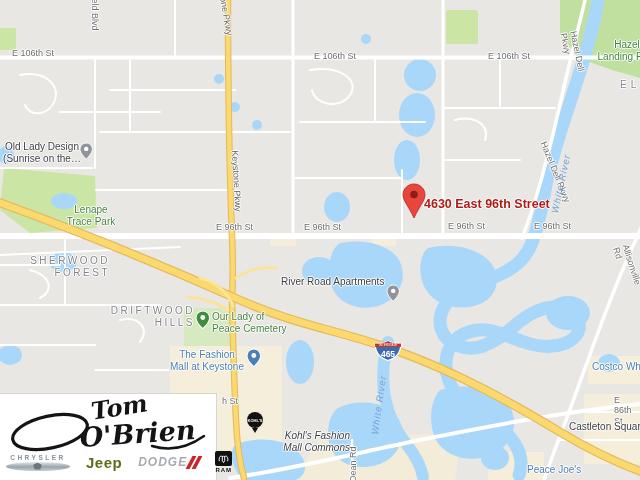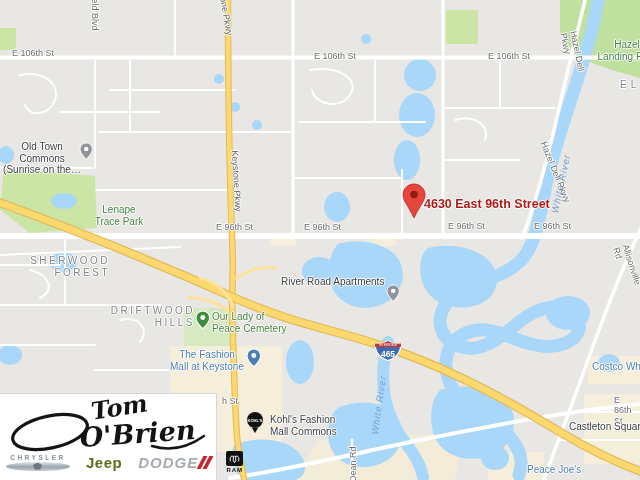--- a/index.html
+++ b/index.html
@@ -27,21 +27,21 @@
   .sep{width:1px;height:22px;background:#9aa0a6;}
   #chrysler-block{display:flex;flex-direction:column;align-items:center;width:72px;}
   #chrysler-word{font-size:6.5px;font-weight:bold;letter-spacing:2.5px;color:#87909a;}
   #chrysler-wing{width:64px;height:9px;border-radius:50%;
       background:linear-gradient(180deg,#e3e7ea 0%,#9aa4ac 55%,#c7ced4 100%);
       position:relative;margin-top:1px;}
   #chrysler-wing:after{content:"";position:absolute;left:27px;top:1px;width:9px;height:7px;
       background:#6b7680;clip-path:polygon(50% 0,100% 35%,80% 100%,20% 100%,0 35%);}
   #jeep-word{font-size:15px;font-weight:bold;color:#5d6e1a;letter-spacing:.5px;}
   #dodge-block{display:flex;align-items:center;}
-  #dodge-word{font-size:15px;font-weight:bold;font-style:italic;color:#a6abb0;letter-spacing:1px;}
+  #dodge-word{font-size:12px;font-weight:bold;font-style:italic;color:#a6abb0;letter-spacing:1px;}
   .slash{width:4px;height:13px;background:#c8252c;transform:skewX(-28deg);margin-left:2px;}
   #ram-block{display:flex;flex-direction:column;align-items:center;}
   #ram-badge{width:17px;height:15px;background:#111;border-radius:2px;
              display:flex;align-items:center;justify-content:center;}
   #ram-word{font-size:6px;font-weight:bold;color:#111;letter-spacing:1px;margin-top:1px;}
 </style>
 </head>
 <body>
 
 <div id="stage">
@@ -205,32 +205,32 @@
   <div class="lbl street rot" style="left:348px;top:482px;transform:rotate(-90deg);">Dean Rd</div>
   <div class="lbl street" style="left:614px;top:395px;">E 86th St</div>
   <div class="lbl street" style="left:222px;top:396px;">h St</div>
 
   <div class="lbl hood" style="left:95px;top:305px;width:100px;">DRIFTWOOD
 HILLS</div>
   <div class="lbl hood" style="left:18px;top:255px;width:92px;">SHERWOOD
 FOREST</div>
   <div class="lbl hood" style="left:620px;top:79px;letter-spacing:4px;">EL</div>
 
-  <div class="lbl poi-dark" style="left:0px;top:141px;width:84px;">Old Town Commons
+  <div class="lbl poi-dark" style="left:0px;top:141px;width:84px;">Old Lady Design
 (Sunrise on the…</div>
-  <div class="lbl poi-green" style="left:60px;top:204px;width:62px;margin-left:28px;">Lenape
+  <div class="lbl poi-green" style="left:60px;top:204px;width:62px;">Lenape
 Trace Park</div>
   <div class="lbl poi-green" style="left:592px;top:39px;width:70px;">Hazel
 Landing Park</div>
   <div class="lbl poi-dark" style="left:281px;top:276px;">River Road Apartments</div>
   <div class="lbl poi-green" style="left:212px;top:311px;width:80px;text-align:left;">Our Lady of
 Peace Cemetery</div>
   <div class="lbl poi-blue" style="left:166px;top:349px;width:82px;">The Fashion
 Mall at Keystone</div>
-  <div class="lbl poi-dark" style="left:270px;top:414px;width:80px;text-align:left;">Kohl's Fashion
+  <div class="lbl poi-dark" style="left:270px;top:430px;width:80px;text-align:right;font-style:italic;">Kohl's Fashion
 Mall Commons</div>
   <div class="lbl poi-dark" style="left:569px;top:421px;white-space:nowrap;">Castleton Square</div>
   <div class="lbl poi-blue" style="left:527px;top:464px;white-space:nowrap;">Peace Joe's</div>
   <div class="lbl poi-blue" style="left:592px;top:361px;white-space:nowrap;">Costco Wholesale</div>
 
   <div class="lbl water-lbl rot" style="left:550px;top:212px;transform:rotate(-78deg);">White River</div>
   <div class="lbl water-lbl rot" style="left:370px;top:434px;transform:rotate(-82deg);">White River</div>
 
   <div class="lbl dest" style="left:424px;top:197px;">4630 East 96th Street</div>
 

